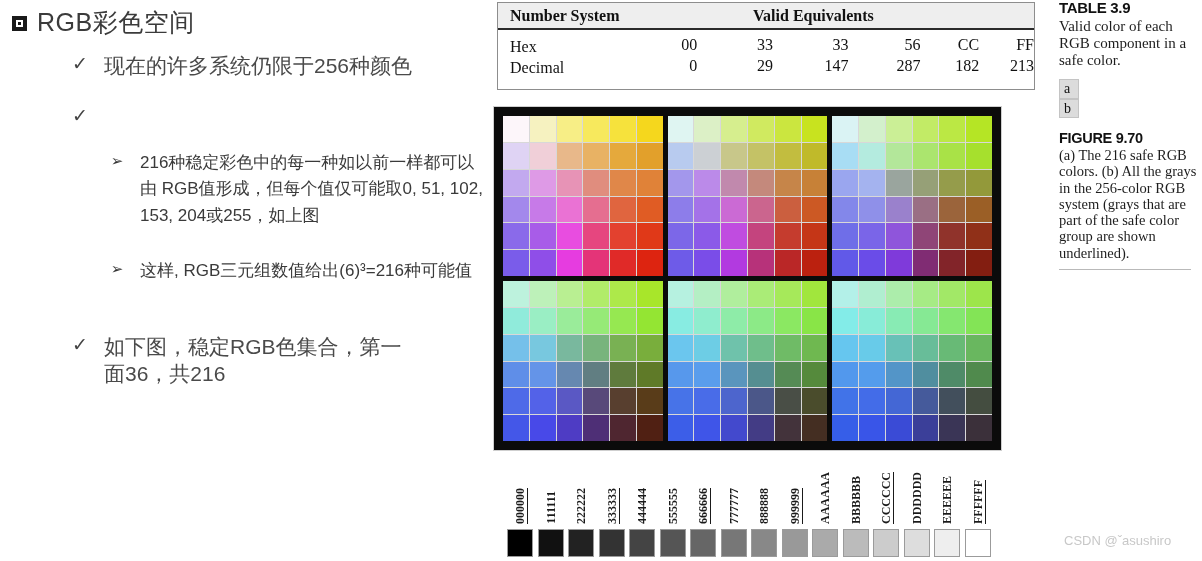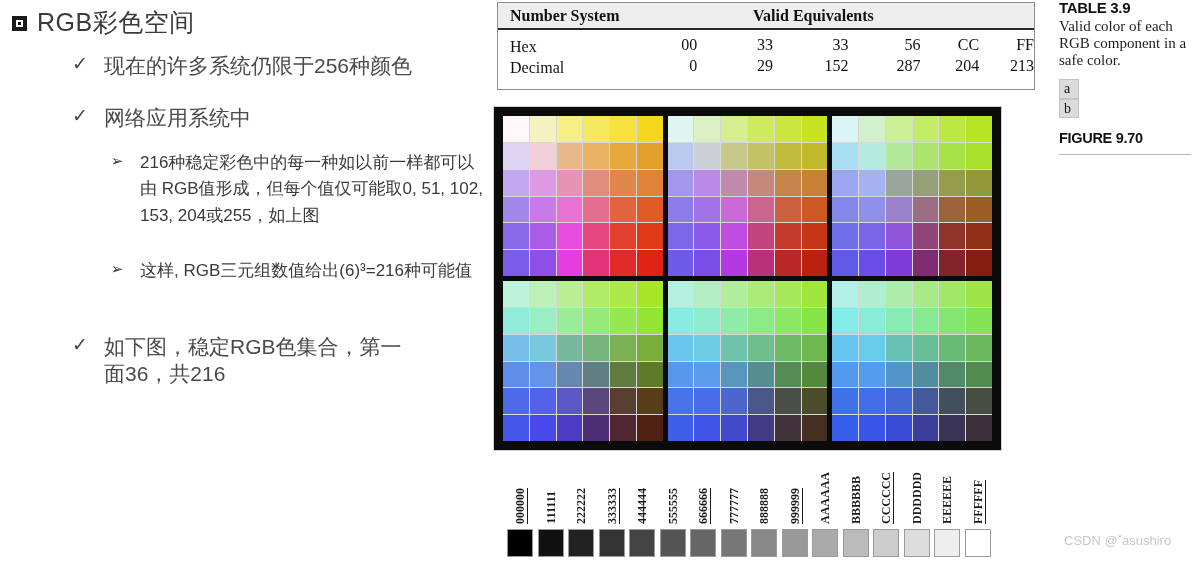--- a/index.html
+++ b/index.html
@@ -115,21 +115,20 @@
       <span class="title-text">RGB彩色空间</span>
     </div>
 
     <div class="lvl1" style="left:70px; top:52px;">
       <span class="check">✓</span>
       <span class="lvl1-text">现在的许多系统仍限于256种颜色</span>
     </div>
 
     <div class="lvl1" style="left:70px; top:104px;">
       <span class="check">✓</span>
-      <span class="lvl1-text">网络应用系统中</span>
     </div>
 
     <div class="lvl2" style="left:108px; top:150px;">
       <span class="arrow">➢</span>
       <span class="lvl2-text">216种稳定彩色中的每一种如以前一样都可以由 RGB值形成，但每个值仅可能取0, 51, 102, 153, 204或255，如上图</span>
     </div>
 
     <div class="lvl2" style="left:108px; top:258px;">
       <span class="arrow">➢</span>
       <span class="lvl2-text">这样, RGB三元组数值给出(6)³=216种可能值</span>
@@ -153,23 +152,23 @@
         <span class="cell">33</span>
         <span class="cell">33</span>
         <span class="cell">56</span>
         <span class="cell">CC</span>
         <span class="cell">FF</span>
       </div>
       <div class="trow">
         <span class="lbl">Decimal</span>
         <span class="cell">0</span>
         <span class="cell">29</span>
-        <span class="cell">152</span>
+        <span class="cell">147</span>
         <span class="cell">287</span>
-        <span class="cell">204</span>
+        <span class="cell">182</span>
         <span class="cell">213</span>
       </div>
     </div>
   </div>
 
   <div class="grid-frame">
     <div class="grid-inner">
       <div class="grid-row">
         <div class="block">
             <div class="cell" title="#fdf6fa" style="background: rgb(253, 246, 250);"></div>
@@ -512,19 +511,20 @@
     <div class="rc-title">TABLE 3.9</div>
     <div class="rc-body">Valid color of each RGB component in a safe color.</div>
 
     <div class="ab-box">
       <div>a</div>
       <div>b</div>
     </div>
 
     <div class="rc-fig">
       <div class="rc-fignum">FIGURE 9.70</div>
+      <div class="rc-figbody">(a) The 216 safe RGB colors. (b) All the grays in the 256-color RGB system (grays that are part of the safe color group are shown underlined).</div>
     </div>
     <div class="rc-rule"></div>
   </div>
 
   <div class="wm">CSDN @ˇasushiro</div>
 
 </div>
 
 </body></html>

